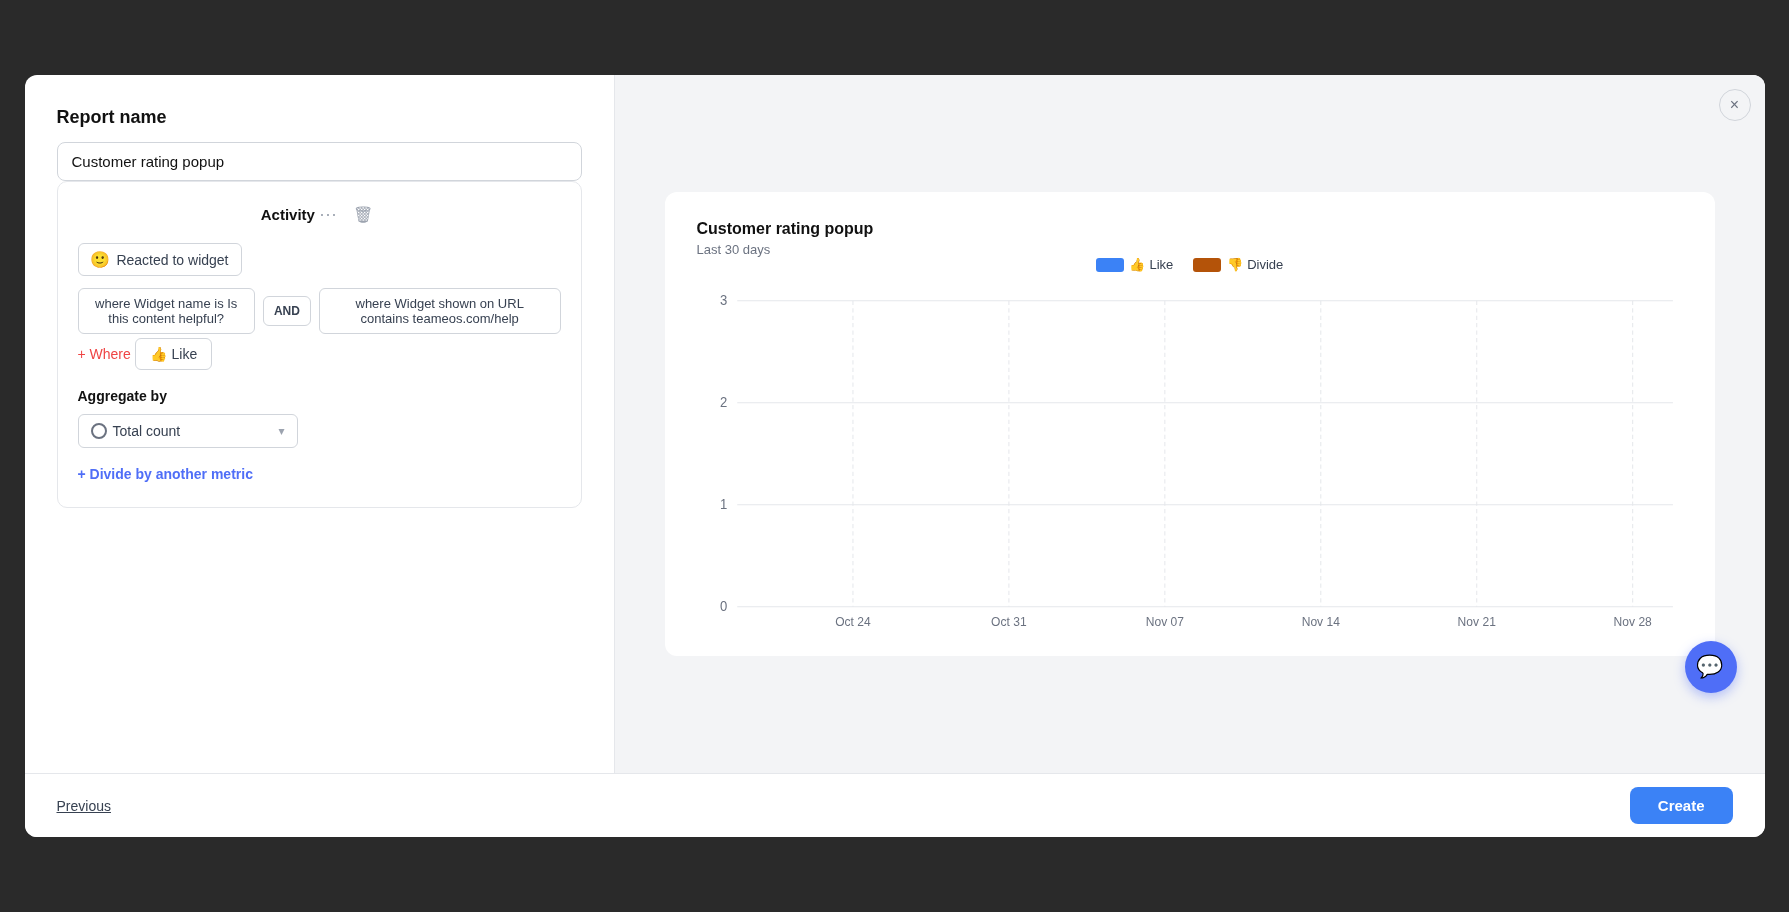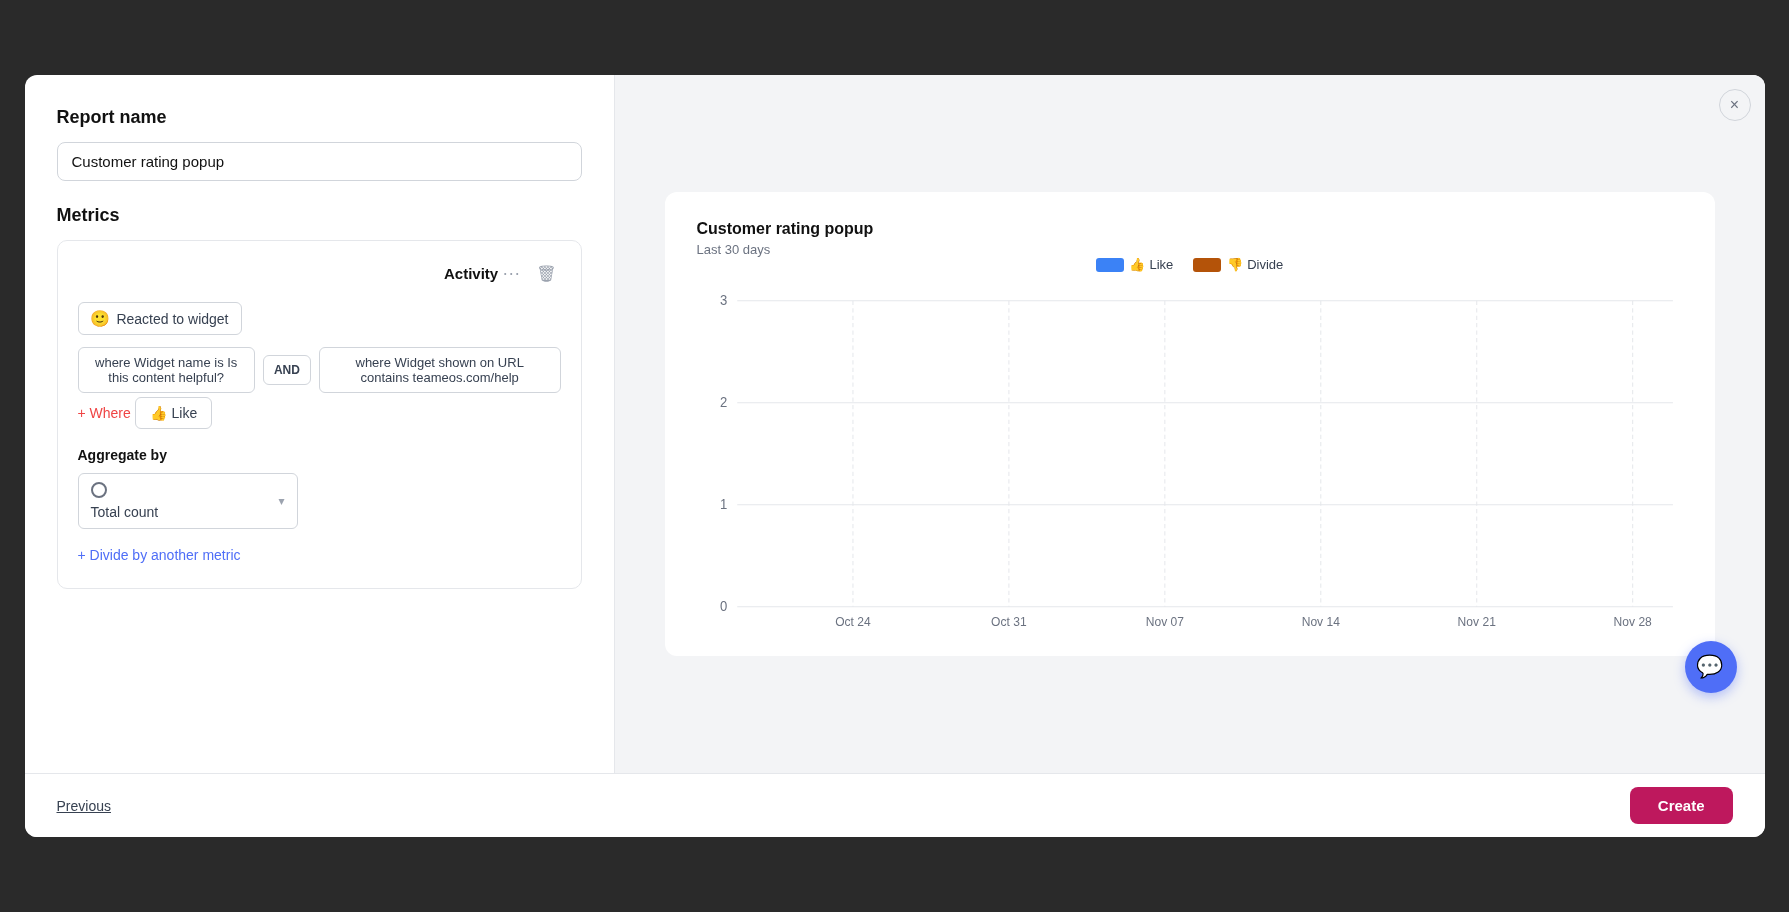--- a/index.html
+++ b/index.html
@@ -56,21 +56,21 @@
       margin: 24px 0 14px 0;
     }
     .metric-card {
       border: 1px solid #e5e7eb;
       border-radius: 10px;
       padding: 20px 20px 24px 20px;
     }
     .metric-card-header {
       display: flex;
       align-items: center;
-      justify-content: flex-end;
+      justify-content: center;
       margin-bottom: 16px;
     }
     .metric-card-title {
       font-size: 15px;
       font-weight: 600;
       color: #111;
     }
     .metric-card-actions {
       display: flex;
       align-items: center;
@@ -176,42 +176,41 @@
       padding: 8px 12px;
       font-size: 14px;
       color: #374151;
       background: #fff;
       cursor: pointer;
       width: 220px;
       justify-content: space-between;
     }
     .aggregate-select-inner {
       display: flex;
-      align-items: flex-start;
+      align-items: flex-end;
       gap: 6px;
-      flex-direction: column;
     }
     .agg-icon {
       width: 16px;
       height: 16px;
       border: 2px solid #6b7280;
       border-radius: 50%;
       flex-shrink: 0;
     }
     .chevron-down {
       font-size: 12px;
       color: #9ca3af;
     }
     .divide-btn {
       display: inline-flex;
       align-items: center;
       gap: 4px;
       color: #4f6ef7;
       font-size: 14px;
-      font-weight: 400;
+      font-weight: 700;
       background: none;
       border: none;
       cursor: pointer;
       margin-top: 18px;
     }
     
     .right-panel {
       flex: 1;
       background: #f3f4f6;
       display: flex;
@@ -294,21 +293,21 @@
     }
     .prev-btn {
       background: none;
       border: none;
       font-size: 14px;
       color: #374151;
       cursor: pointer;
       text-decoration: underline;
     }
     .create-btn {
-      background: #be185d;
+      background: #3b82f6;
       color: #fff;
       border: none;
       border-radius: 8px;
       padding: 10px 28px;
       font-size: 15px;
       font-weight: 600;
       cursor: pointer;
     }
     .chat-fab {
       position: absolute;
@@ -330,21 +329,20 @@
 </head>
 <body>
 
 <div class="modal">
   <div class="modal-body">
 
     <div class="left-panel">
       <div class="report-name-label">Report name</div>
       <input class="report-name-input" type="text" value="Customer rating popup" style="">
 
-      <div class="metrics-label">Metrics</div>
 
       <div class="metric-card">
         <div class="metric-card-header">
           <span class="metric-card-title">Activity</span>
           <div class="metric-card-actions">
             <button class="dots-btn">···</button>
             <button class="trash-btn">🗑</button>
           </div>
         </div>
 

